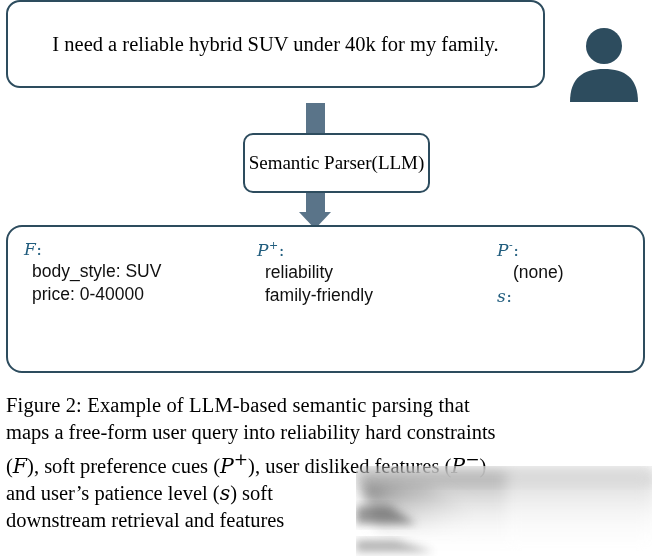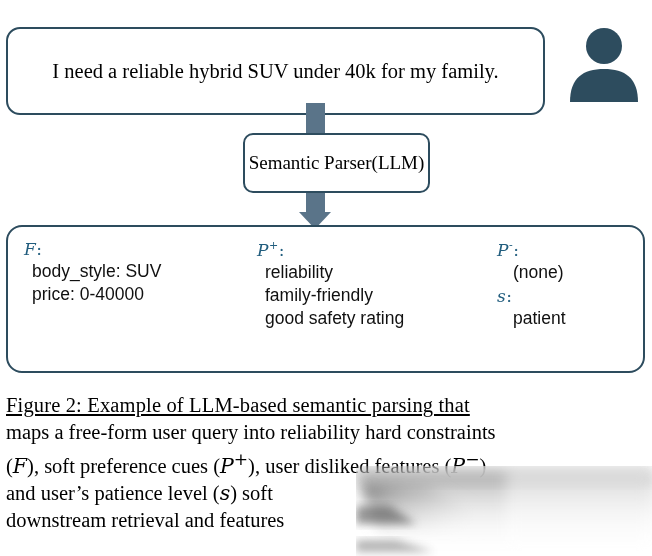--- a/index.html
+++ b/index.html
@@ -21,21 +21,21 @@
     position: absolute;
     left: 0; top: 0;
     width: 652px;
     height: 390px;
   }
 
   
   #query-bubble {
     position: absolute;
     left: 6px;
-    top: 27px;
+    top: 0;
     width: 539px;
     height: 88px;
     box-sizing: border-box;
     border: 2px solid #2d4c5e;
     border-radius: 14px;
     background: #ffffff;
     display: flex;
     align-items: center;
     justify-content: center;
   }
@@ -174,21 +174,20 @@
     font-size: 20.5px;
     line-height: 27px;
     color: #000000;
   }
   #caption .cap-line {
     display: block;
     white-space: nowrap;
   }
   #caption .cap-line.justify {
     letter-spacing: .15px;
-    text-decoration: underline;
   }
   #caption .msym {
     font-family: "DejaVu Serif", serif;
     font-style: italic;
   }
 
   
   #smudge {
     position: absolute;
     left: 356px;
@@ -233,33 +232,29 @@
         <li>body_style: SUV</li>
         <li>price: 0-40000</li>
       </ul>
     </div>
 
     <div class="out-col" id="col-pos">
       <span class="sym"><span>P</span><sup>+</sup><span class="colon">:</span></span>
       <ul class="mono-list">
         <li>reliability</li>
         <li>family-friendly</li>
-        <li>good safety rating</li>
       </ul>
     </div>
 
     <div class="out-col" id="col-neg">
       <span class="sym"><span>P</span><sup>-</sup><span class="colon">:</span></span>
       <ul class="mono-list">
         <li>(none)</li>
       </ul>
       <span class="sym sym-inline"><span>s</span><span class="colon">:</span></span>
-      <ul class="mono-list">
-        <li>patient</li>
-      </ul>
     </div>
 
   </div>
 </div>
 
 <div id="caption">
   <span class="cap-line justify">Figure 2: Example of LLM-based semantic parsing that</span>
   <span class="cap-line">maps a free-form user query into reliability hard constraints</span>
   <span class="cap-line"><span>(</span><span class="msym">F</span><span>), soft preference cues (</span><span class="msym">P</span><sup class="msym">+</sup><span>), user disliked features (</span><span class="msym">P</span><sup class="msym">−</sup><span>)</span></span>
   <span class="cap-line"><span>and user’s patience level (</span><span class="msym">s</span><span>) soft</span></span>

